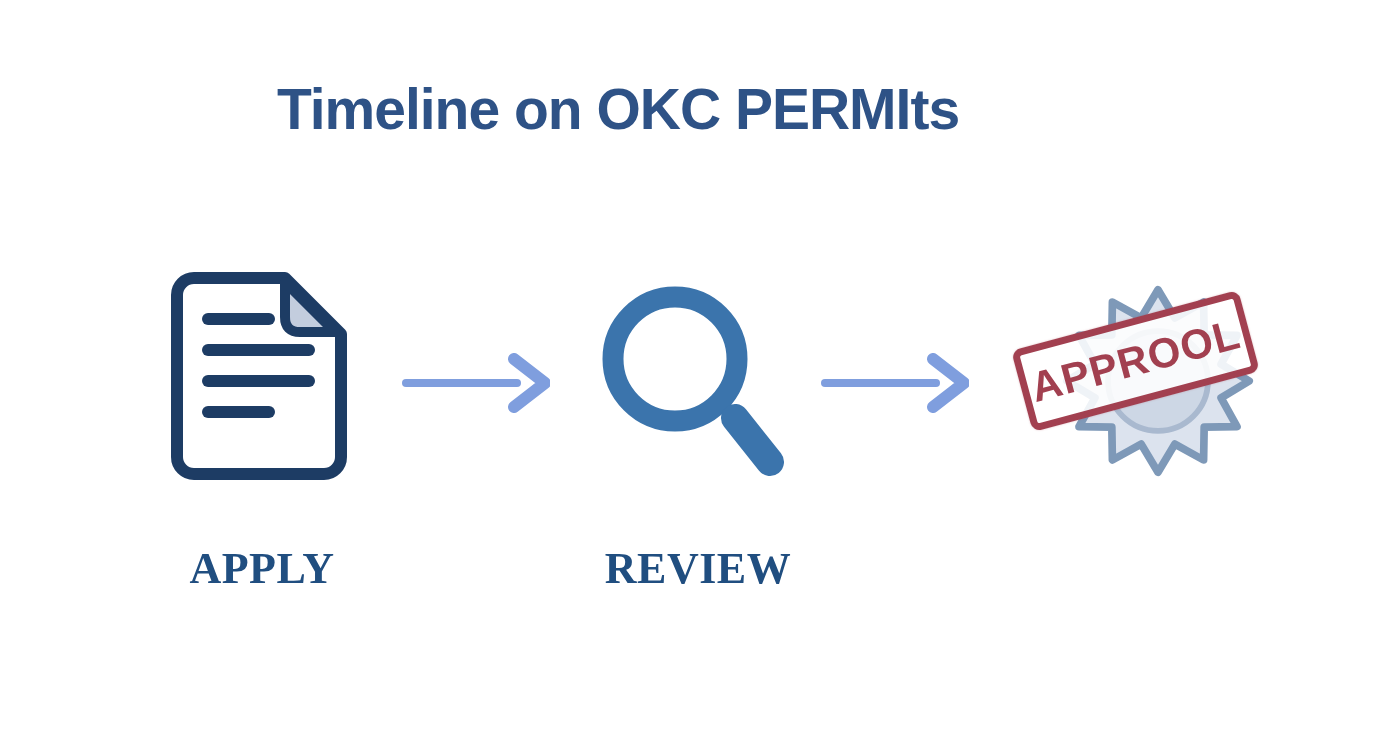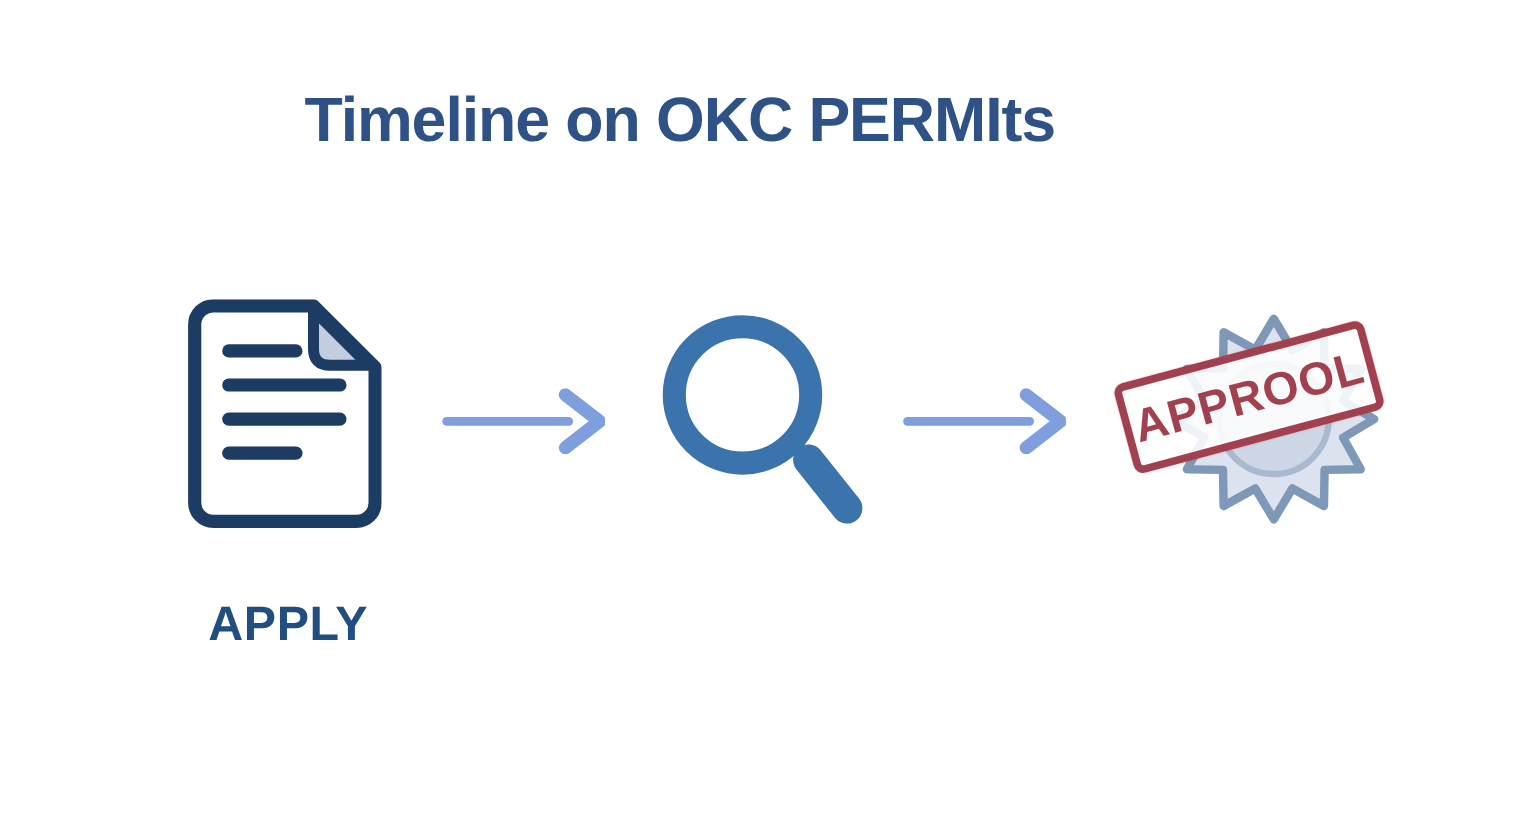--- a/index.html
+++ b/index.html
@@ -61,20 +61,21 @@
     box-shadow:0 0 2px rgba(162,64,80,0.35);
   }
   .step-label{
     position:absolute;
     top:543px;
     text-align:center;
     font-size:44px;
     font-weight:800;
     letter-spacing:0.5px;
     color:var(--c-label);
+    font-family:Liberation Serif, serif;
   }
   .label-apply{left:142px;width:240px;}
   .label-review{left:578px;width:240px;}
   .label-approval{left:1015px;width:245px;}
 </style>
 </head>
 <body>
 
 <div class="canvas">
 
@@ -108,14 +109,15 @@
     <svg class="seal-star" viewBox="0 0 200 200">
       <polygon points="195,100 165.7,117.6 182.3,147.5 148.1,148.1 147.5,182.3 117.6,165.7 100,195 82.4,165.7 52.5,182.3 51.9,148.1 17.7,147.5 34.3,117.6 5,100 34.3,82.4 17.7,52.5 51.9,51.9 52.5,17.7 82.4,34.3 100,5 117.6,34.3 147.5,17.7 148.1,51.9 182.3,52.5 165.7,82.4" fill="#dce3ee" stroke="#7e99b8" stroke-width="8" stroke-linejoin="round"></polygon>
       <circle cx="100" cy="100" r="52" fill="#cdd7e5" stroke="#a9b9cf" stroke-width="6"></circle>
     </svg>
     <div class="stamp">
       <span>APPROOL</span>
     </div>
   </div>
 
   <div class="step-label label-apply">APPLY</div>
+  <div class="step-label label-review">REVIEW</div>
 
 </div>
 
 </body></html>

